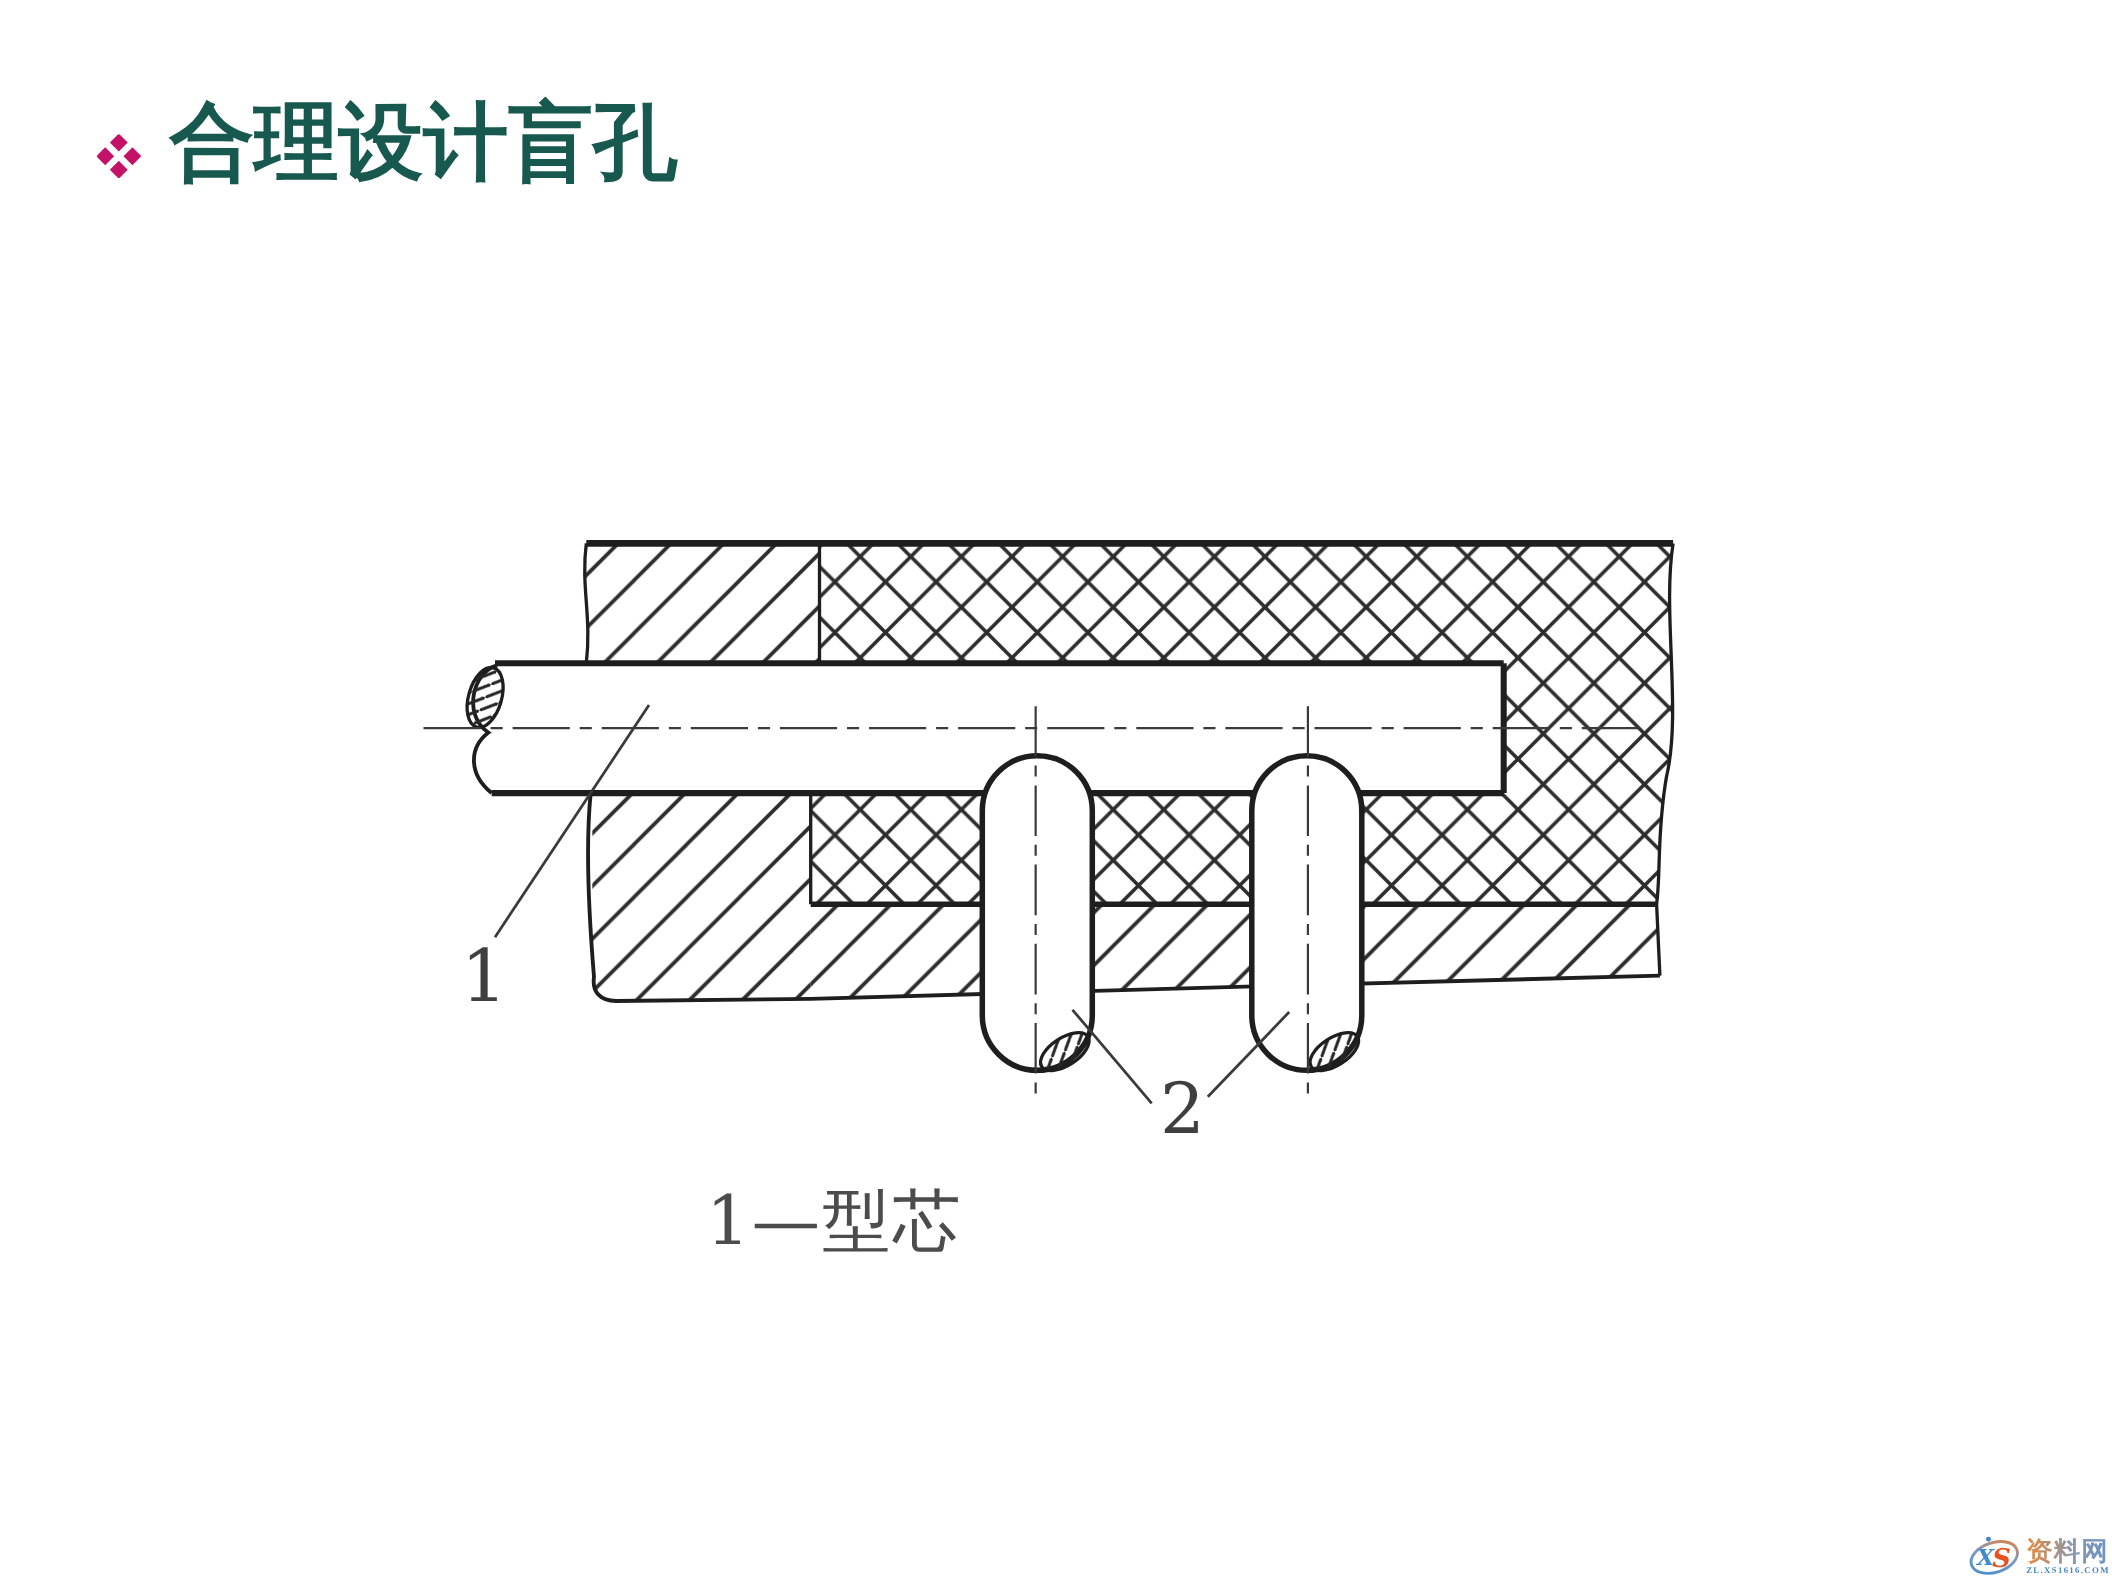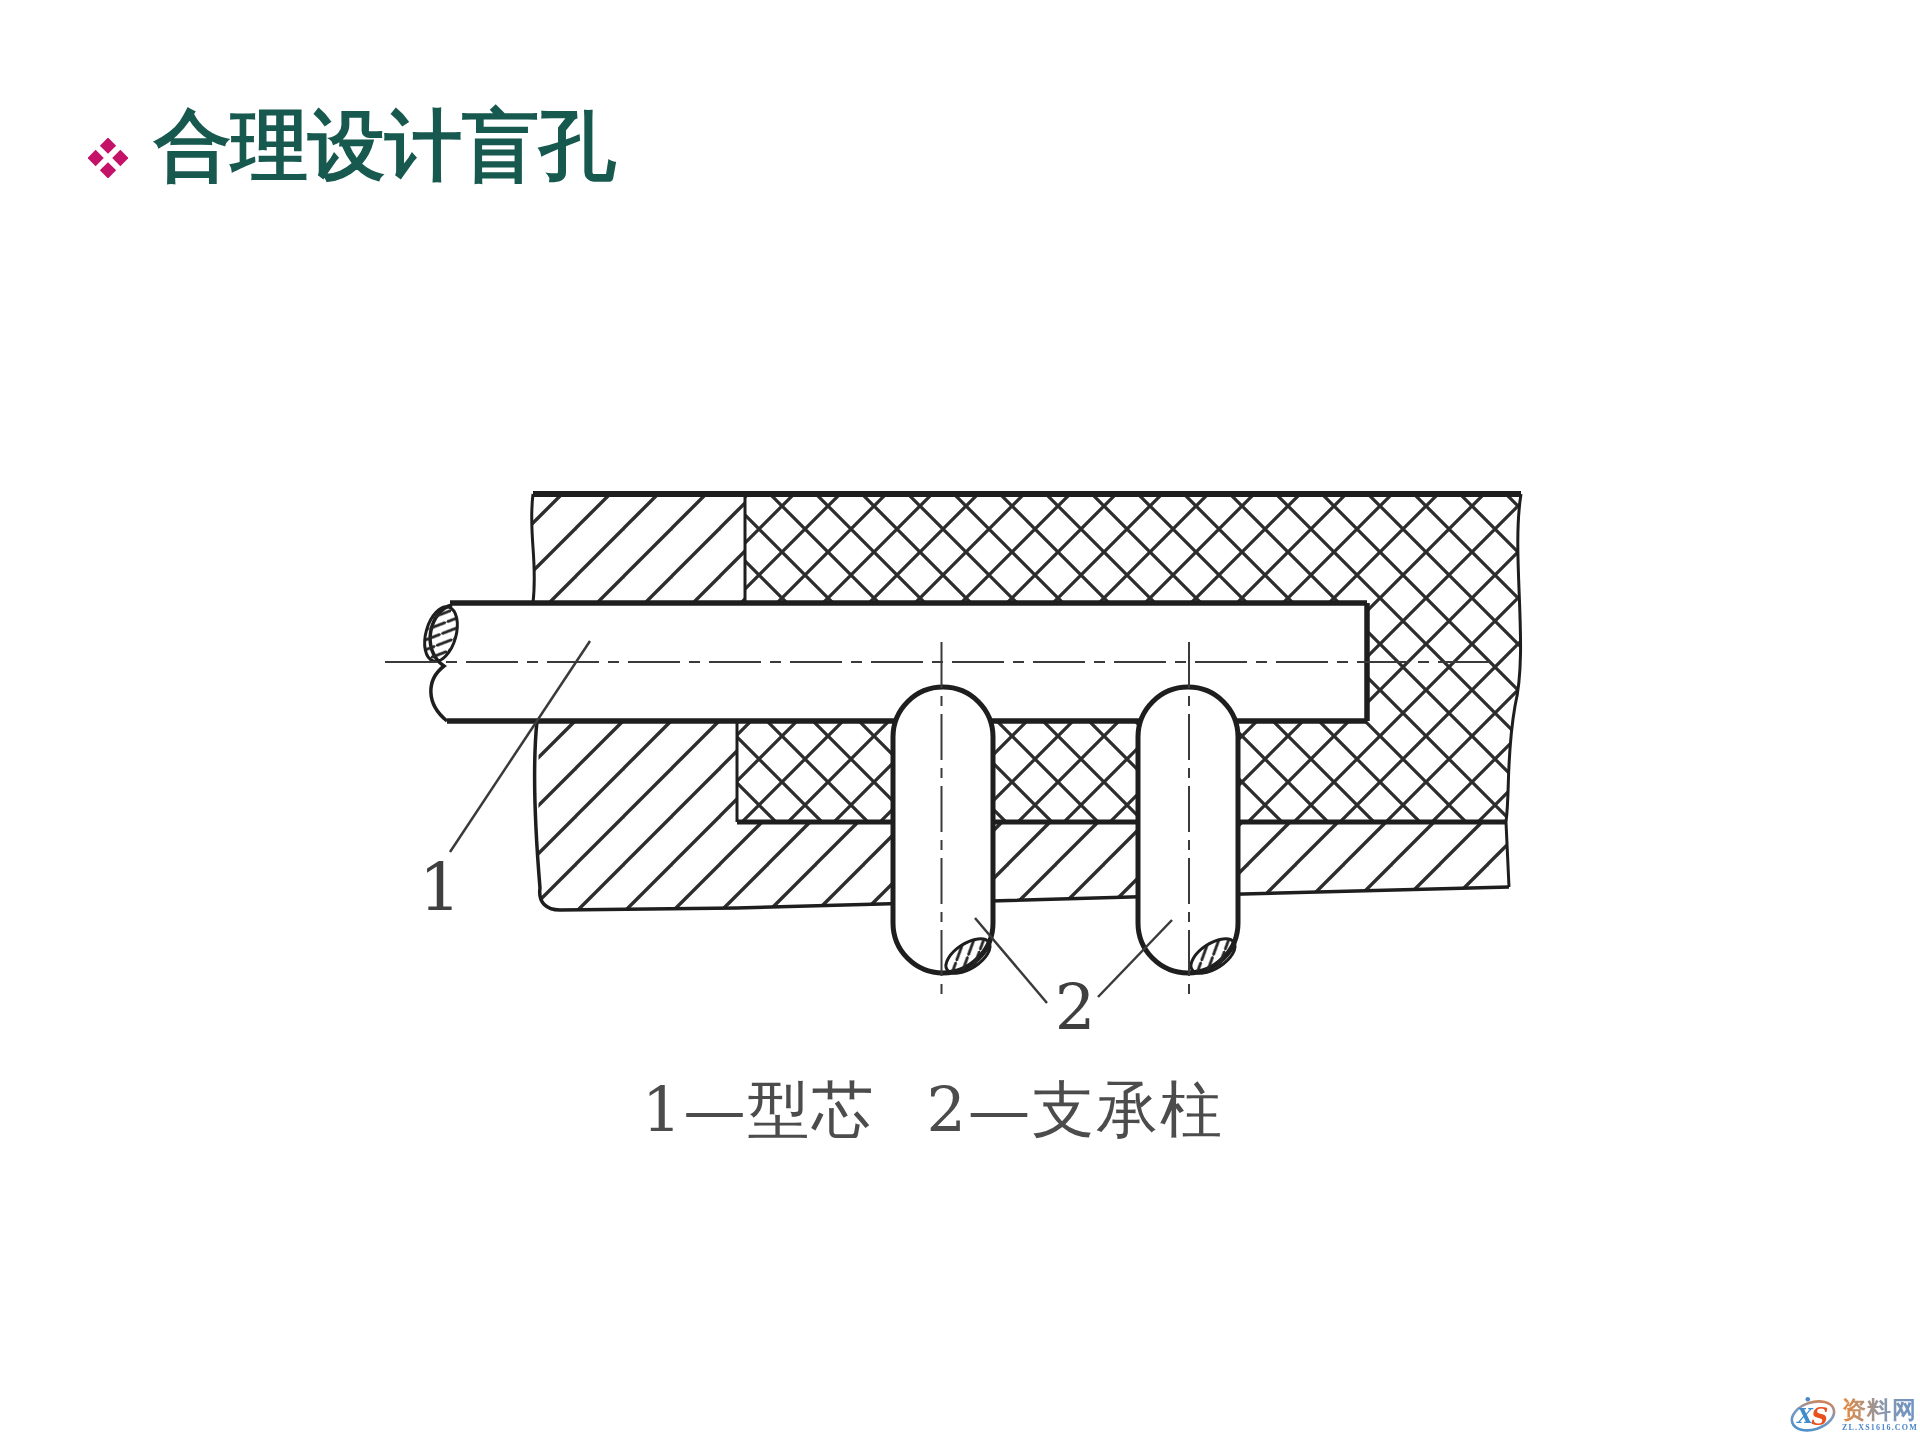--- a/index.html
+++ b/index.html
@@ -4,21 +4,21 @@
 <style>
   html,body{margin:0;padding:0;}
   body{
     width:1920px;height:1440px;
     background:#ffffff;
     position:relative;
     overflow:hidden;
     font-family:"DejaVu Sans","Liberation Sans",sans-serif;
   }
   .title-row{
-    position:absolute;left:88px;top:104px;
+    position:absolute;left:88px;top:88px;
     display:flex;align-items:flex-start;
   }
   .bullet-wrap{margin-top:34px;margin-right:26px;width:40px;height:40px;}
   .page-title{
     font-size:77px;
     font-weight:bold;
     color:#17594f;
     letter-spacing:0px;
     line-height:1.1;
     white-space:nowrap;
@@ -126,21 +126,20 @@
   <path d="M975,918 L1047,1003" stroke="#3a3a3a" stroke-width="2.5" fill="none"></path>
   <path d="M1098,997 L1172,920" stroke="#3a3a3a" stroke-width="2.5" fill="none"></path>
 
   <text x="440" y="910" font-family="DejaVu Serif, Liberation Serif, serif" font-size="66" fill="#3f3f3f" text-anchor="middle">1</text>
   <text x="1075" y="1030" font-family="DejaVu Serif, Liberation Serif, serif" font-size="64" fill="#3f3f3f" text-anchor="middle">2</text>
 </svg>
 </div>
 
 <div class="fig-caption">
   <span>1—型芯</span>
-  <span>2—支承柱</span>
 </div>
 
 <div class="watermark">
   <svg width="62" height="46" viewBox="0 0 62 46">
     <defs>
       <linearGradient id="wmRing" x1="0" y1="1" x2="1" y2="0">
         <stop offset="0" stop-color="#3f8ccc"></stop>
         <stop offset="0.55" stop-color="#7e9bc0"></stop>
         <stop offset="1" stop-color="#ef7b2d"></stop>
       </linearGradient>

